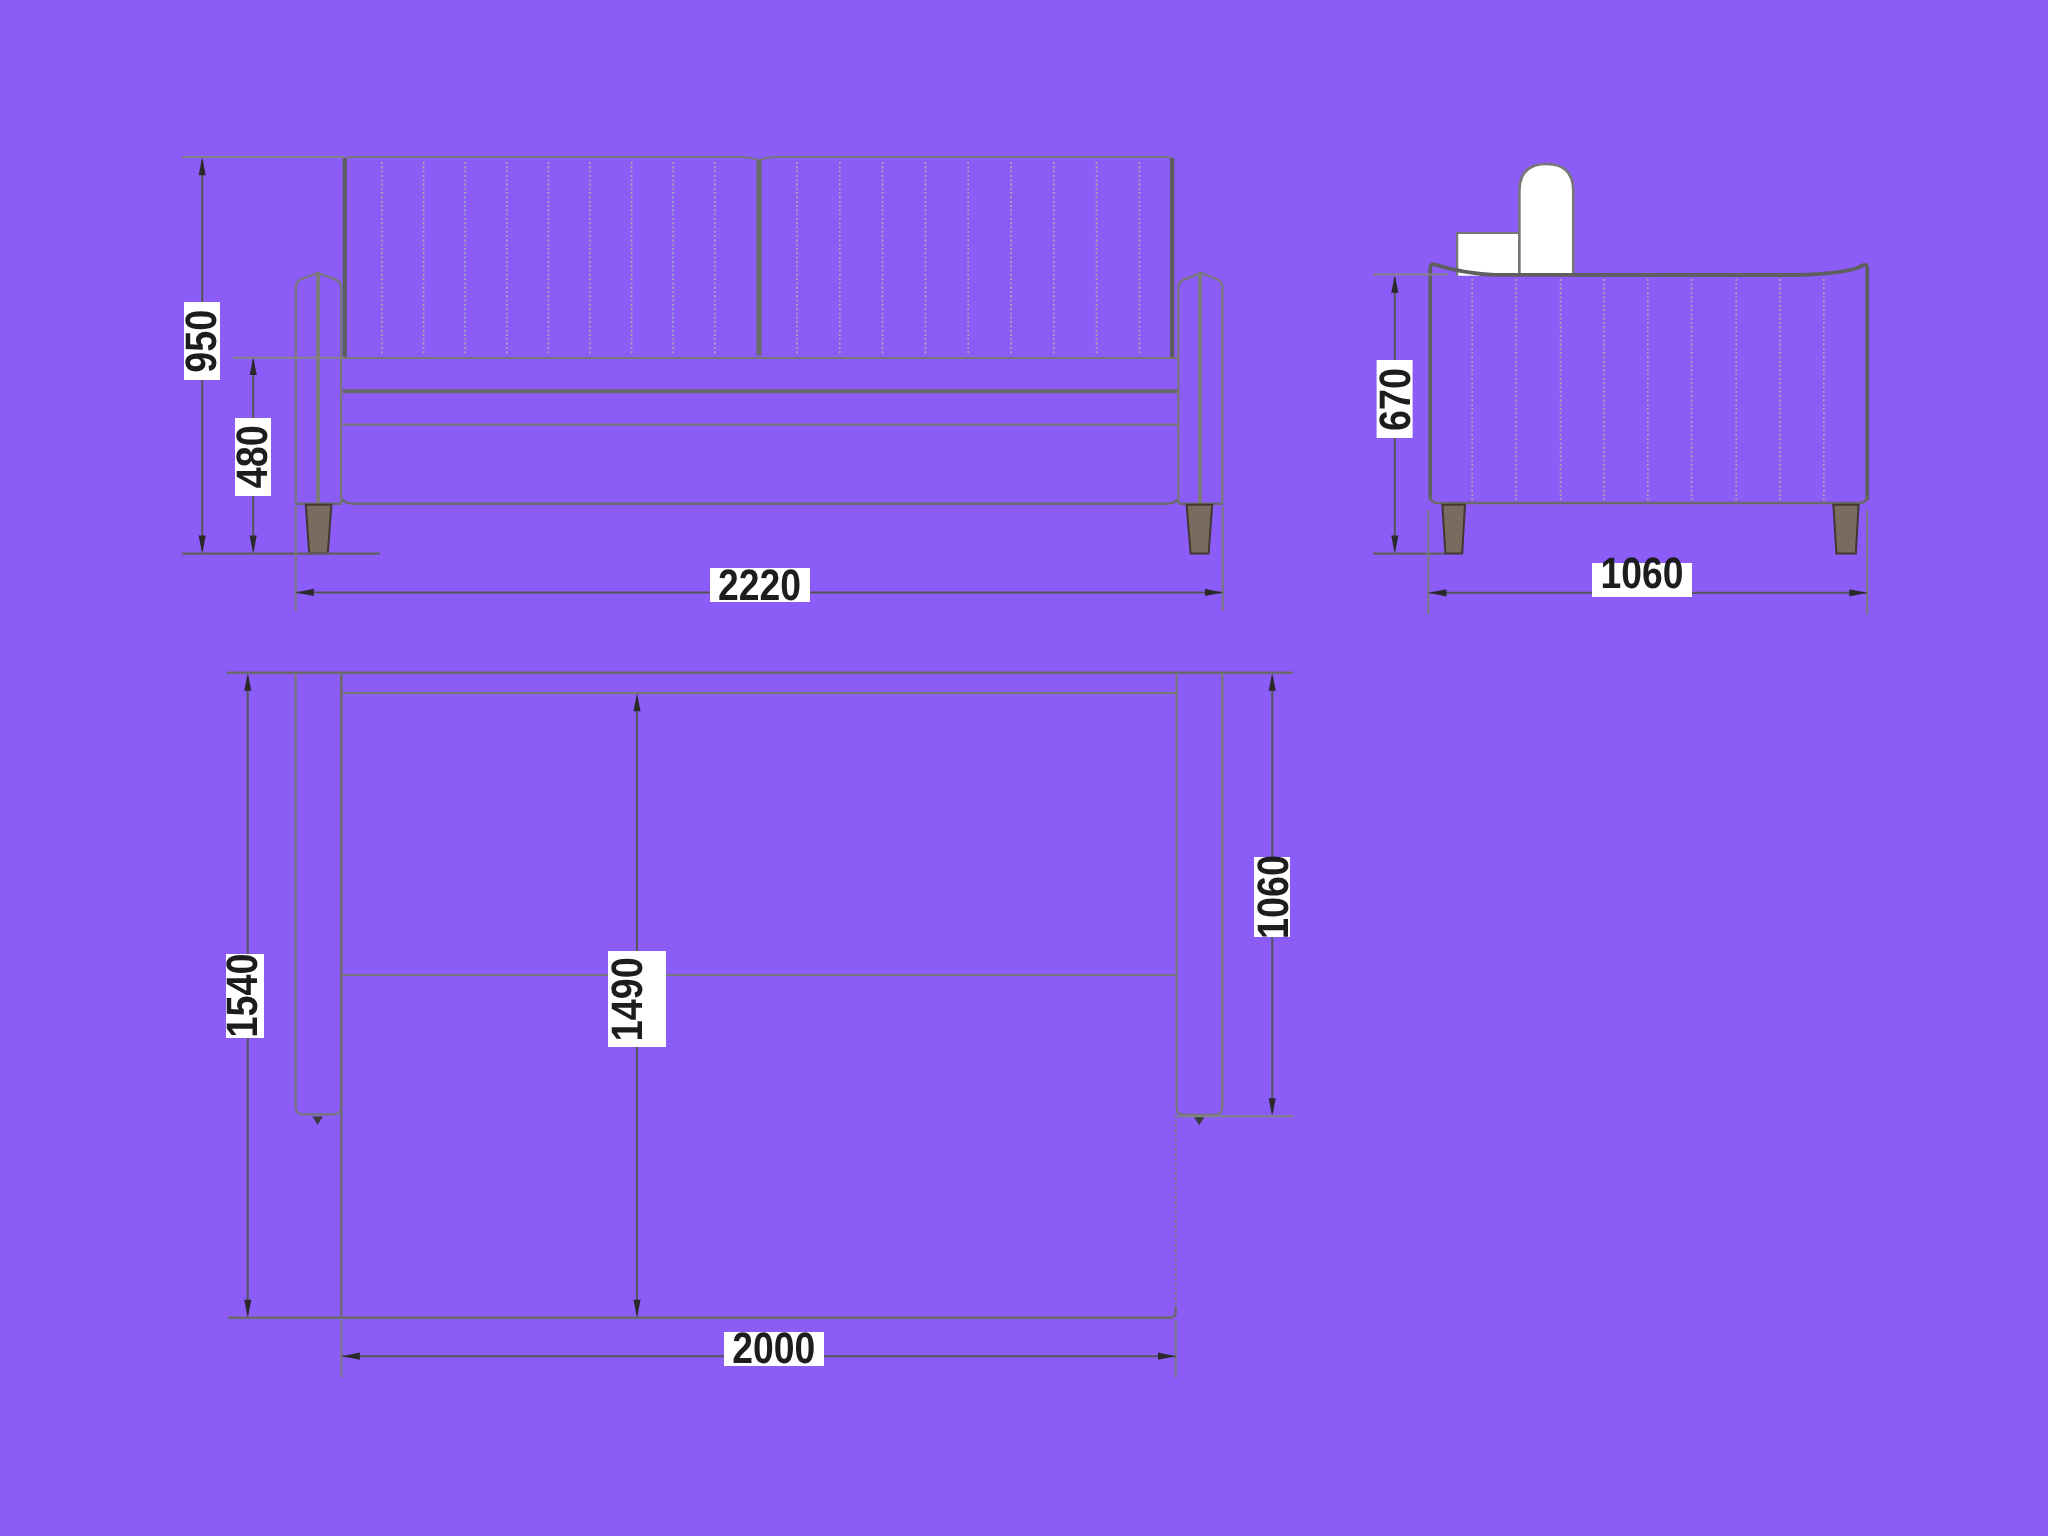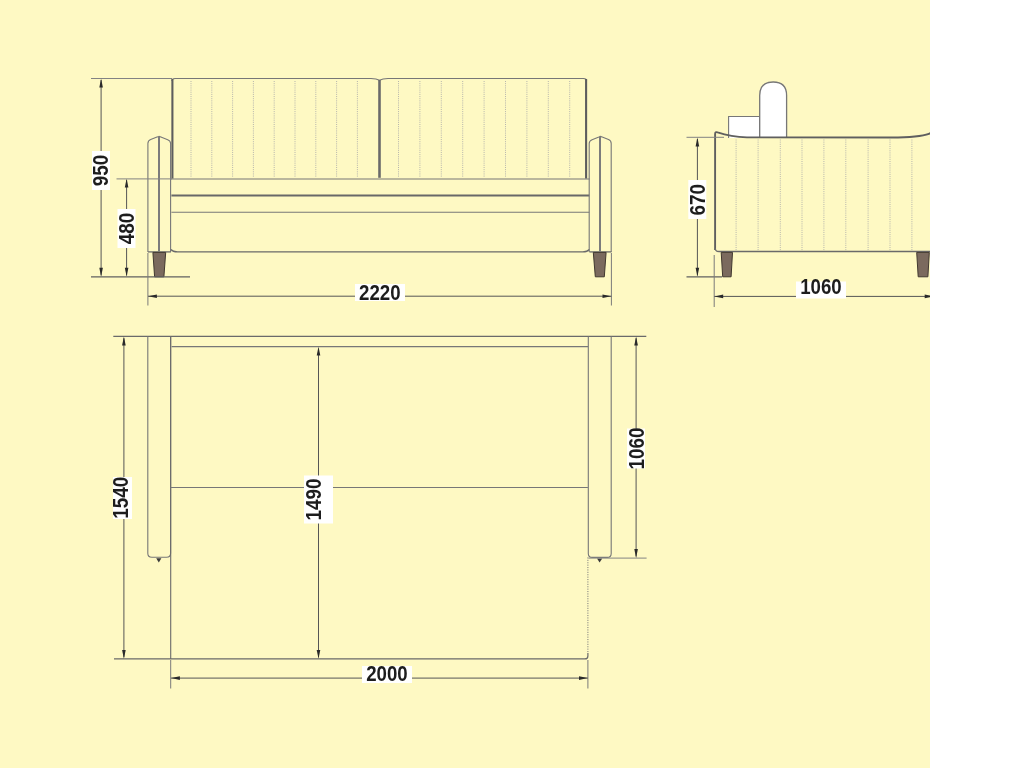--- a/index.html
+++ b/index.html
@@ -1,16 +1,16 @@
 <!DOCTYPE html>
 <html><head>
 <meta charset="utf-8">
 <style>
   html,body{margin:0;padding:0;background:#ffffff;}
-  .wrap{width:930px;height:768px;position:relative;overflow:hidden;background:#fef9c3;}
+  .wrap{width:1024px;height:768px;position:relative;overflow:hidden;background:#8b5cf6;}
   text{font-family:"Liberation Sans",sans-serif;font-weight:bold;fill:#1d1d1d;}
 </style>
 </head>
 <body>
 <div class="wrap">
 <svg style="filter:blur(0.38px)" width="1024" height="768" viewBox="0 0 1024 768">
 <defs>
   <path id="au" d="M0,0 L1.8,8.8 L-1.8,8.8 Z" fill="#2a2a2a"></path>
   <path id="ad" d="M0,0 L1.8,-8.8 L-1.8,-8.8 Z" fill="#2a2a2a"></path>
   <path id="al" d="M0,0 L8.8,1.8 L8.8,-1.8 Z" fill="#2a2a2a"></path>

